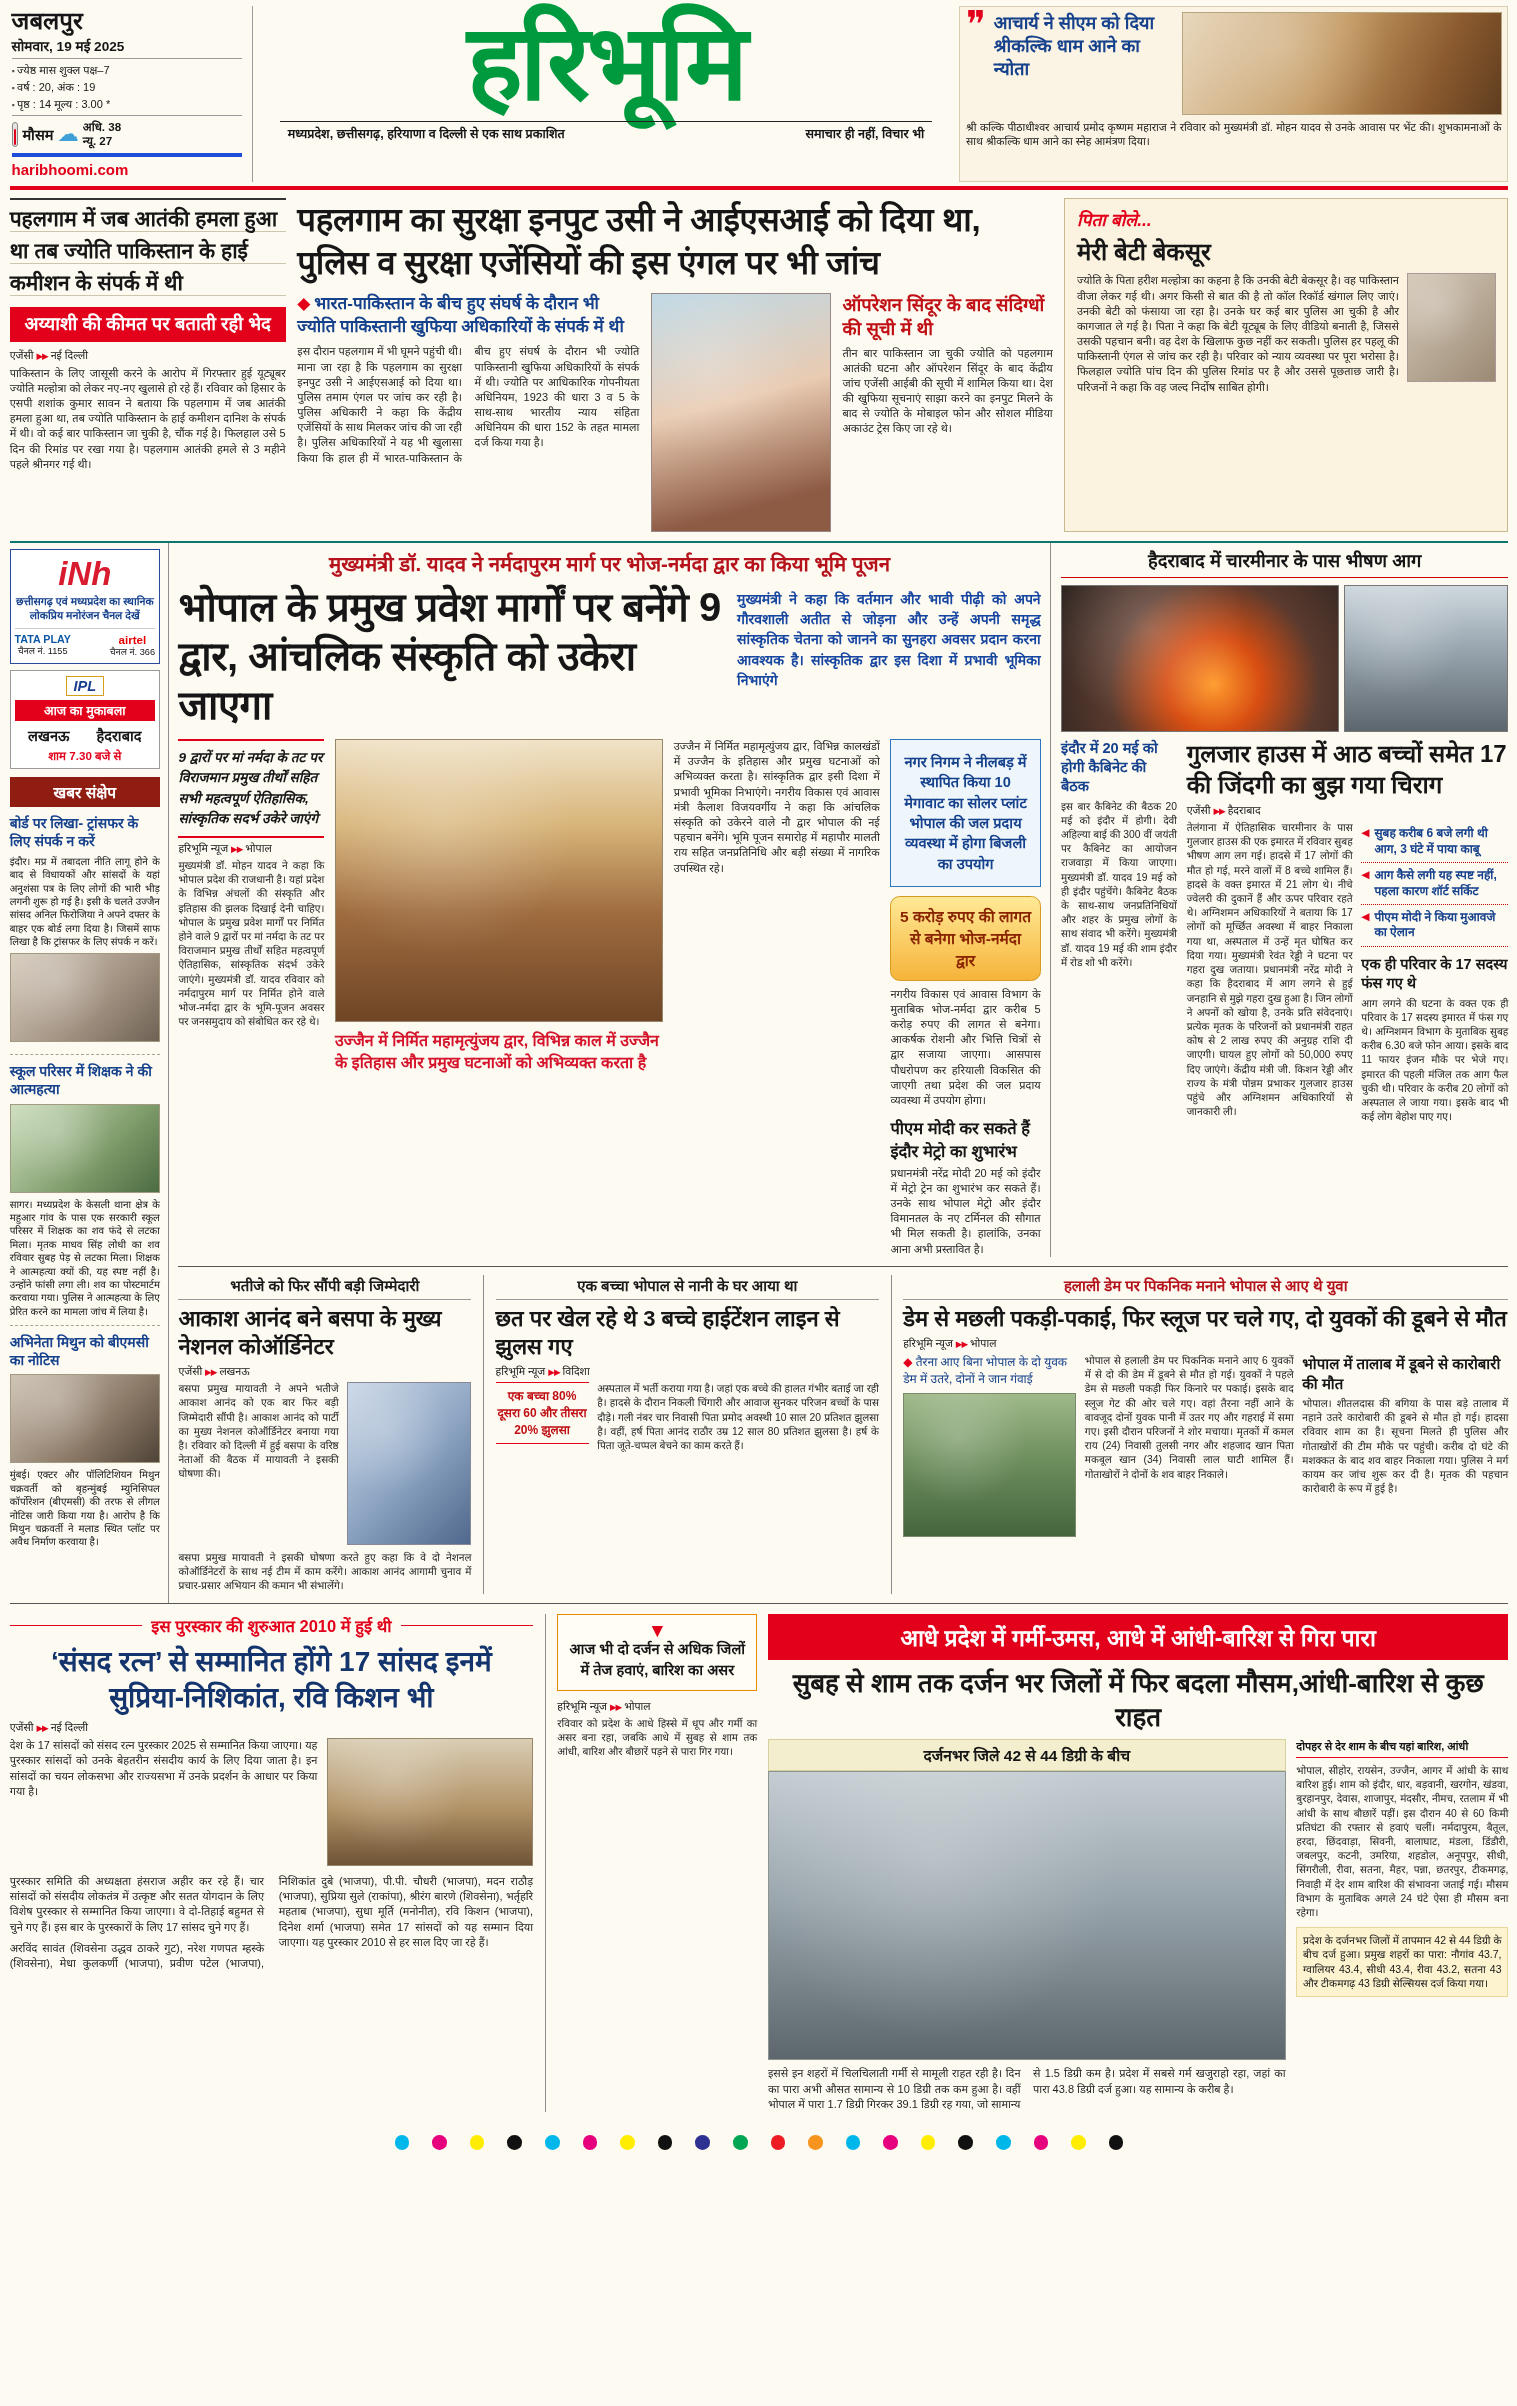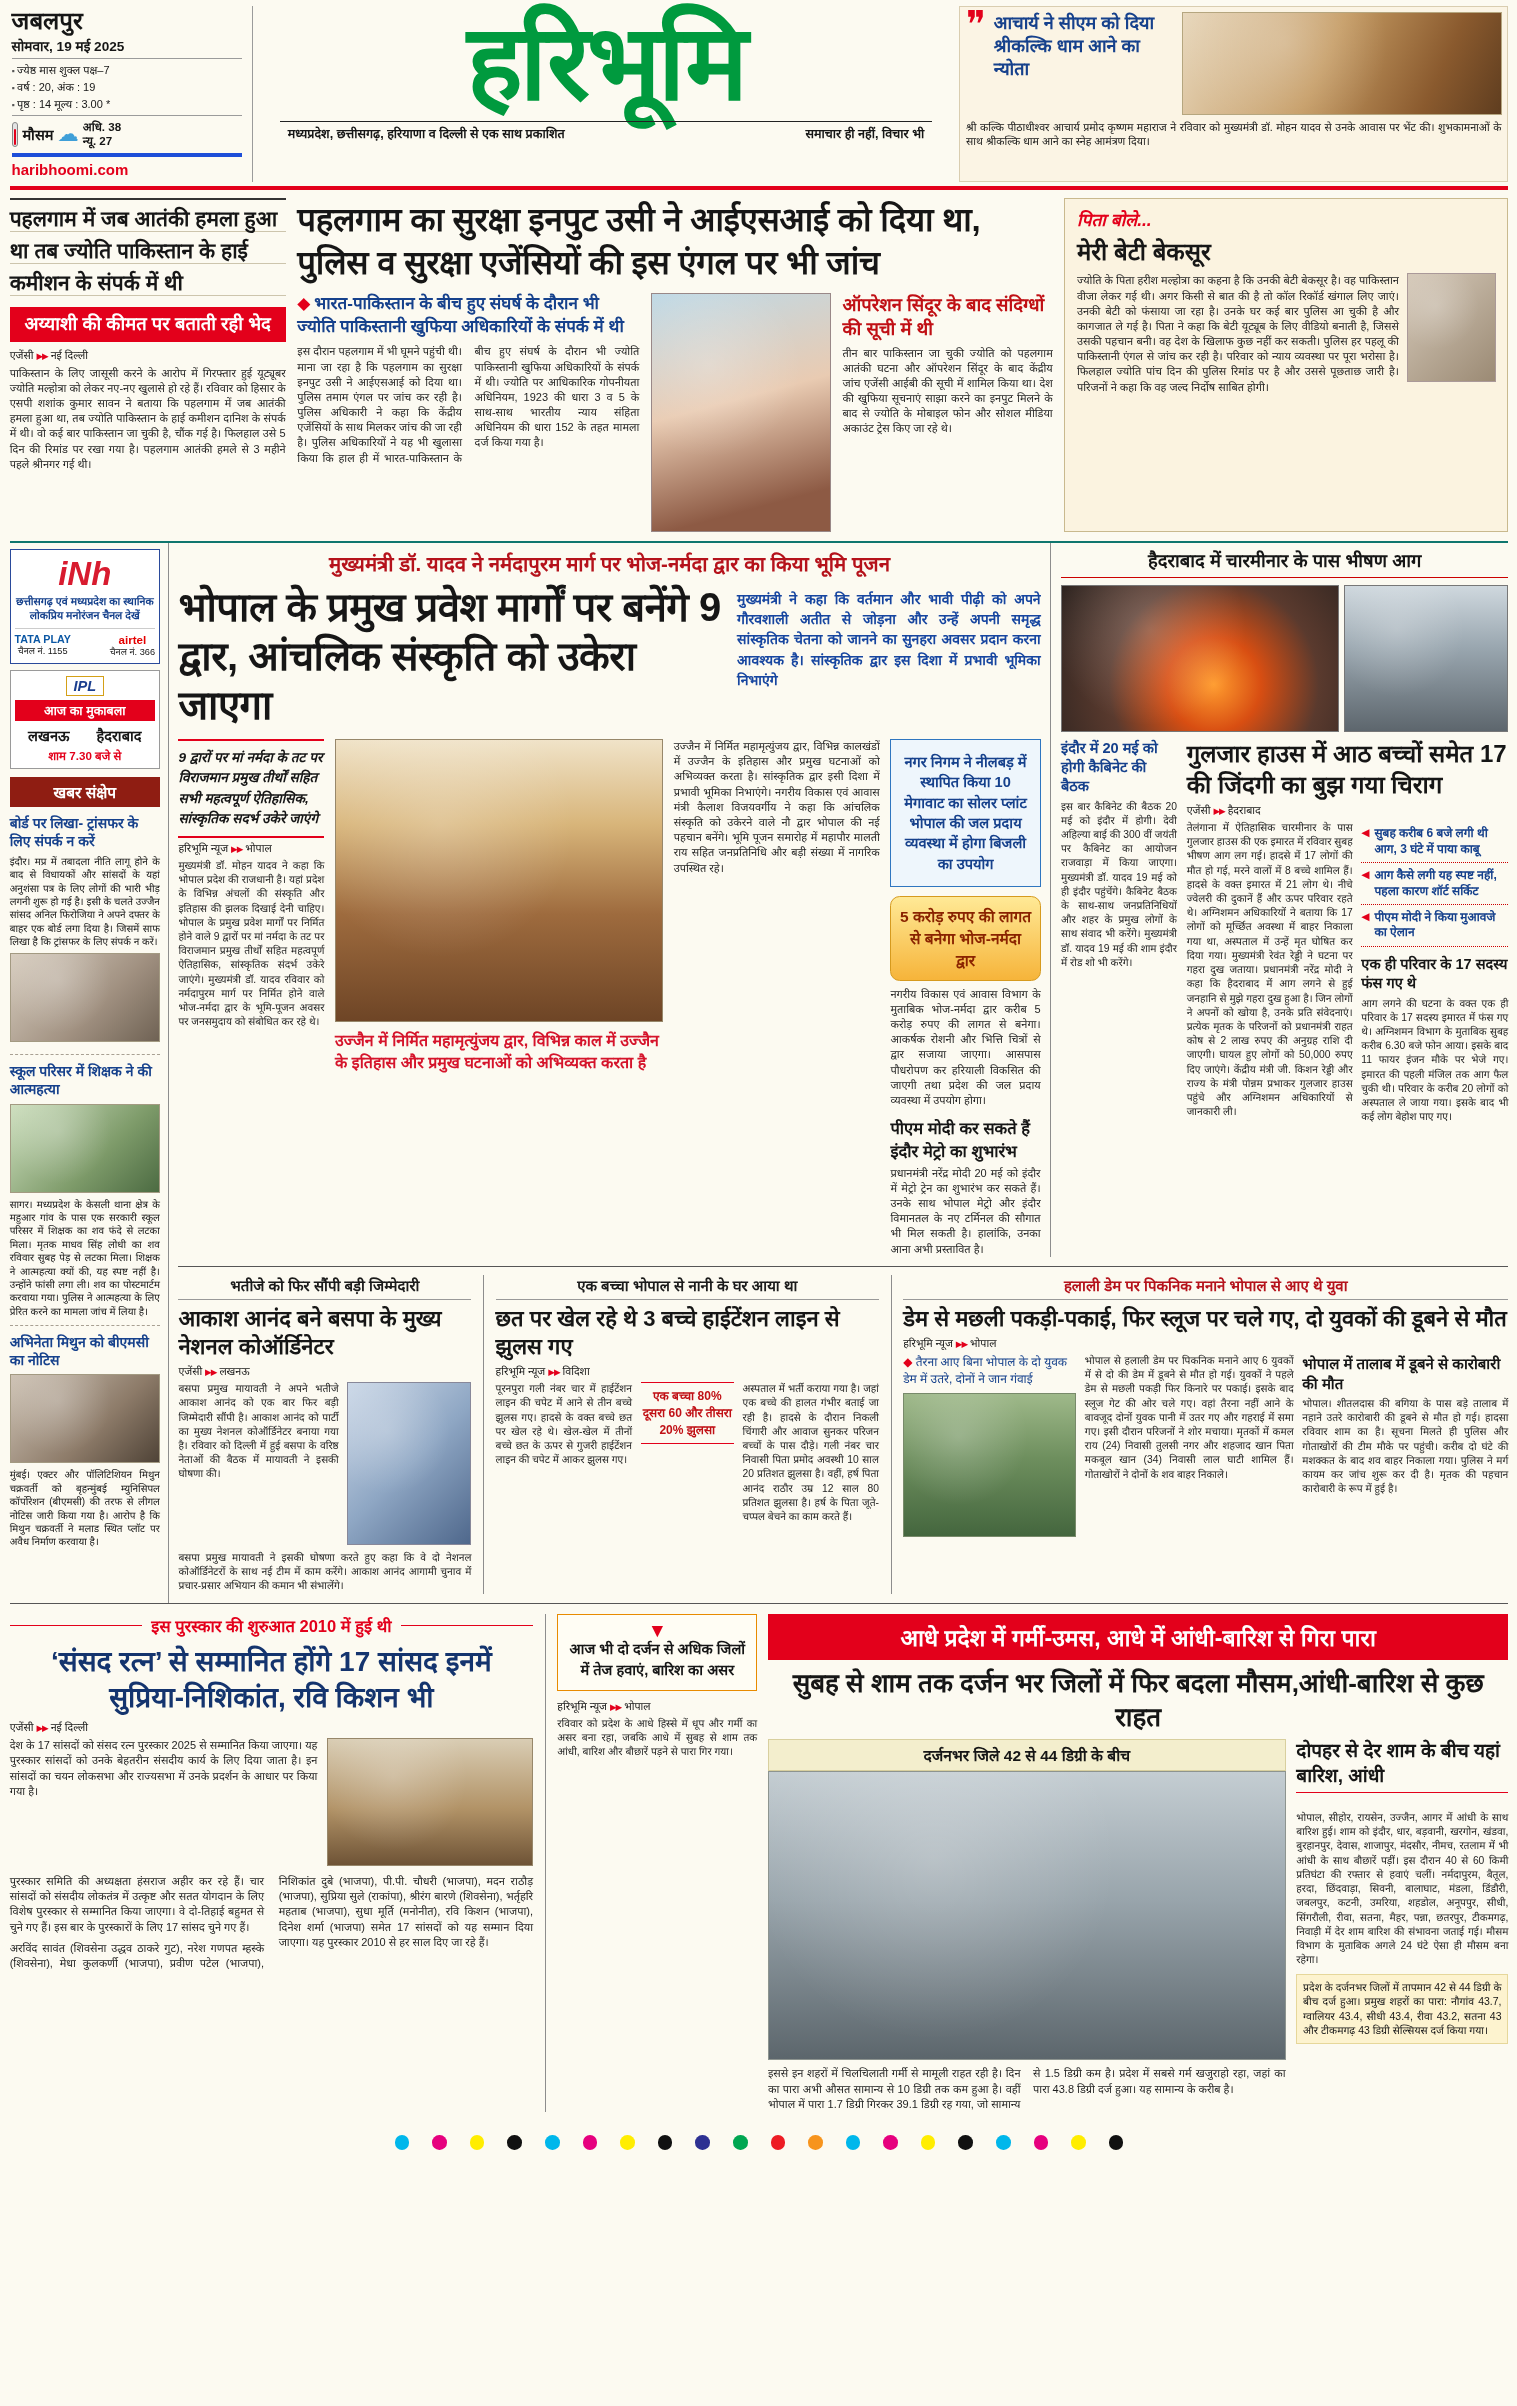--- a/index.html
+++ b/index.html
@@ -171,21 +171,21 @@
   .weather-main { flex:1; min-width:0; }
   .weather-banner { background:#e3001b; color:#fff; font-weight:800; font-size:23px; text-align:center; padding:6.8px 3.9px; }
   .weather-headline { font-size:26px; font-weight:800; line-height:1.3; text-align:center; margin:7.8px 0 3.9px; }
   
   .weather-body-wrap { display:flex; gap:10.7px; }
   .photo-block { flex:1; min-width:0; }
   .photo-caption { background:#f3eecd; border:1px solid #d8cf9e; font-weight:800; font-size:15.5px; text-align:center; padding:3.9px 0; }
   .ph-weather { width:100%; height:289px; border:1px solid #8d948f; }
   .w-body2 { margin-top:6.8px; }
   .w-col3 { width:212px; }
-  .w-right-title { font-weight:800; font-size:19px; line-height:1.3; border-bottom:1.9px solid #e3001b; padding-bottom:3.9px; margin-bottom:18px; }
+  .w-right-title { font-weight:800; font-size:11px; line-height:1.3; border-bottom:1.9px solid #e3001b; padding-bottom:3.9px; margin-bottom:6px; }
   .w-stats { background:#fdf3cf; border:1px solid #e6d79a; padding:4.9px 5.8px; margin-top:6.8px; font-size:10.5px; line-height:1.38; text-align:justify; }
 
   
   .regmarks { display:flex; justify-content:center; align-items:center; gap:23px; padding:15.5px 0 11.6px; }
   .dot { width:14.6px; height:14.6px; border-radius:50%; display:inline-block; }
 
   .small { font-size:10.3px; }
 </style>
 </head>
 <body>
@@ -407,21 +407,20 @@
           <div class="body-text small" style="margin-top:5.8px;">बसपा प्रमुख मायावती ने इसकी घोषणा करते हुए कहा कि वे दो नेशनल कोऑर्डिनेटरों के साथ नई टीम में काम करेंगे। आकाश आनंद आगामी चुनाव में प्रचार-प्रसार अभियान की कमान भी संभालेंगे।</div>
         </article>
 
         <article class="story story-b">
           <div class="kicker2">एक बच्चा भोपाल से नानी के घर आया था</div>
           <h3 class="story-headline">छत पर खेल रहे थे 3 बच्चे हाईटेंशन लाइन से झुलस गए</h3>
           <div class="byline">
             <span>हरिभूमि न्यूज</span><span class="arr"></span><span>विदिशा</span>
           </div>
           <div class="s-row">
-            <div class="body-text small" style="flex:1;">पूरनपुरा गली नंबर चार में हाईटेंशन लाइन की चपेट में आने से तीन बच्चे झुलस गए। हादसे के वक्त बच्चे छत पर खेल रहे थे। खेल-खेल में तीनों बच्चे छत के ऊपर से गुजरी हाईटेंशन लाइन की चपेट में आकर झुलस गए।</div>
             <div style="width:93px;">
               <div class="s-callout" style="text-align:center;">एक बच्चा 80% दूसरा 60 और तीसरा 20% झुलसा</div>
             </div>
             <div class="body-text small" style="flex:1;">अस्पताल में भर्ती कराया गया है। जहां एक बच्चे की हालत गंभीर बताई जा रही है। हादसे के दौरान निकली चिंगारी और आवाज सुनकर परिजन बच्चों के पास दौड़े। गली नंबर चार निवासी पिता प्रमोद अवस्थी 10 साल 20 प्रतिशत झुलसा है। वहीं, हर्ष पिता आनंद राठौर उम्र 12 साल 80 प्रतिशत झुलसा है। हर्ष के पिता जूते-चप्पल बेचने का काम करते हैं।</div>
           </div>
         </article>
 
         <article class="story story-c">
           <div class="kicker2 red">हलाली डेम पर पिकनिक मनाने भोपाल से आए थे युवा</div>
           <h3 class="story-headline">डेम से मछली पकड़ी-पकाई, फिर स्लूज पर चले गए, दो युवकों की डूबने से मौत</h3>

